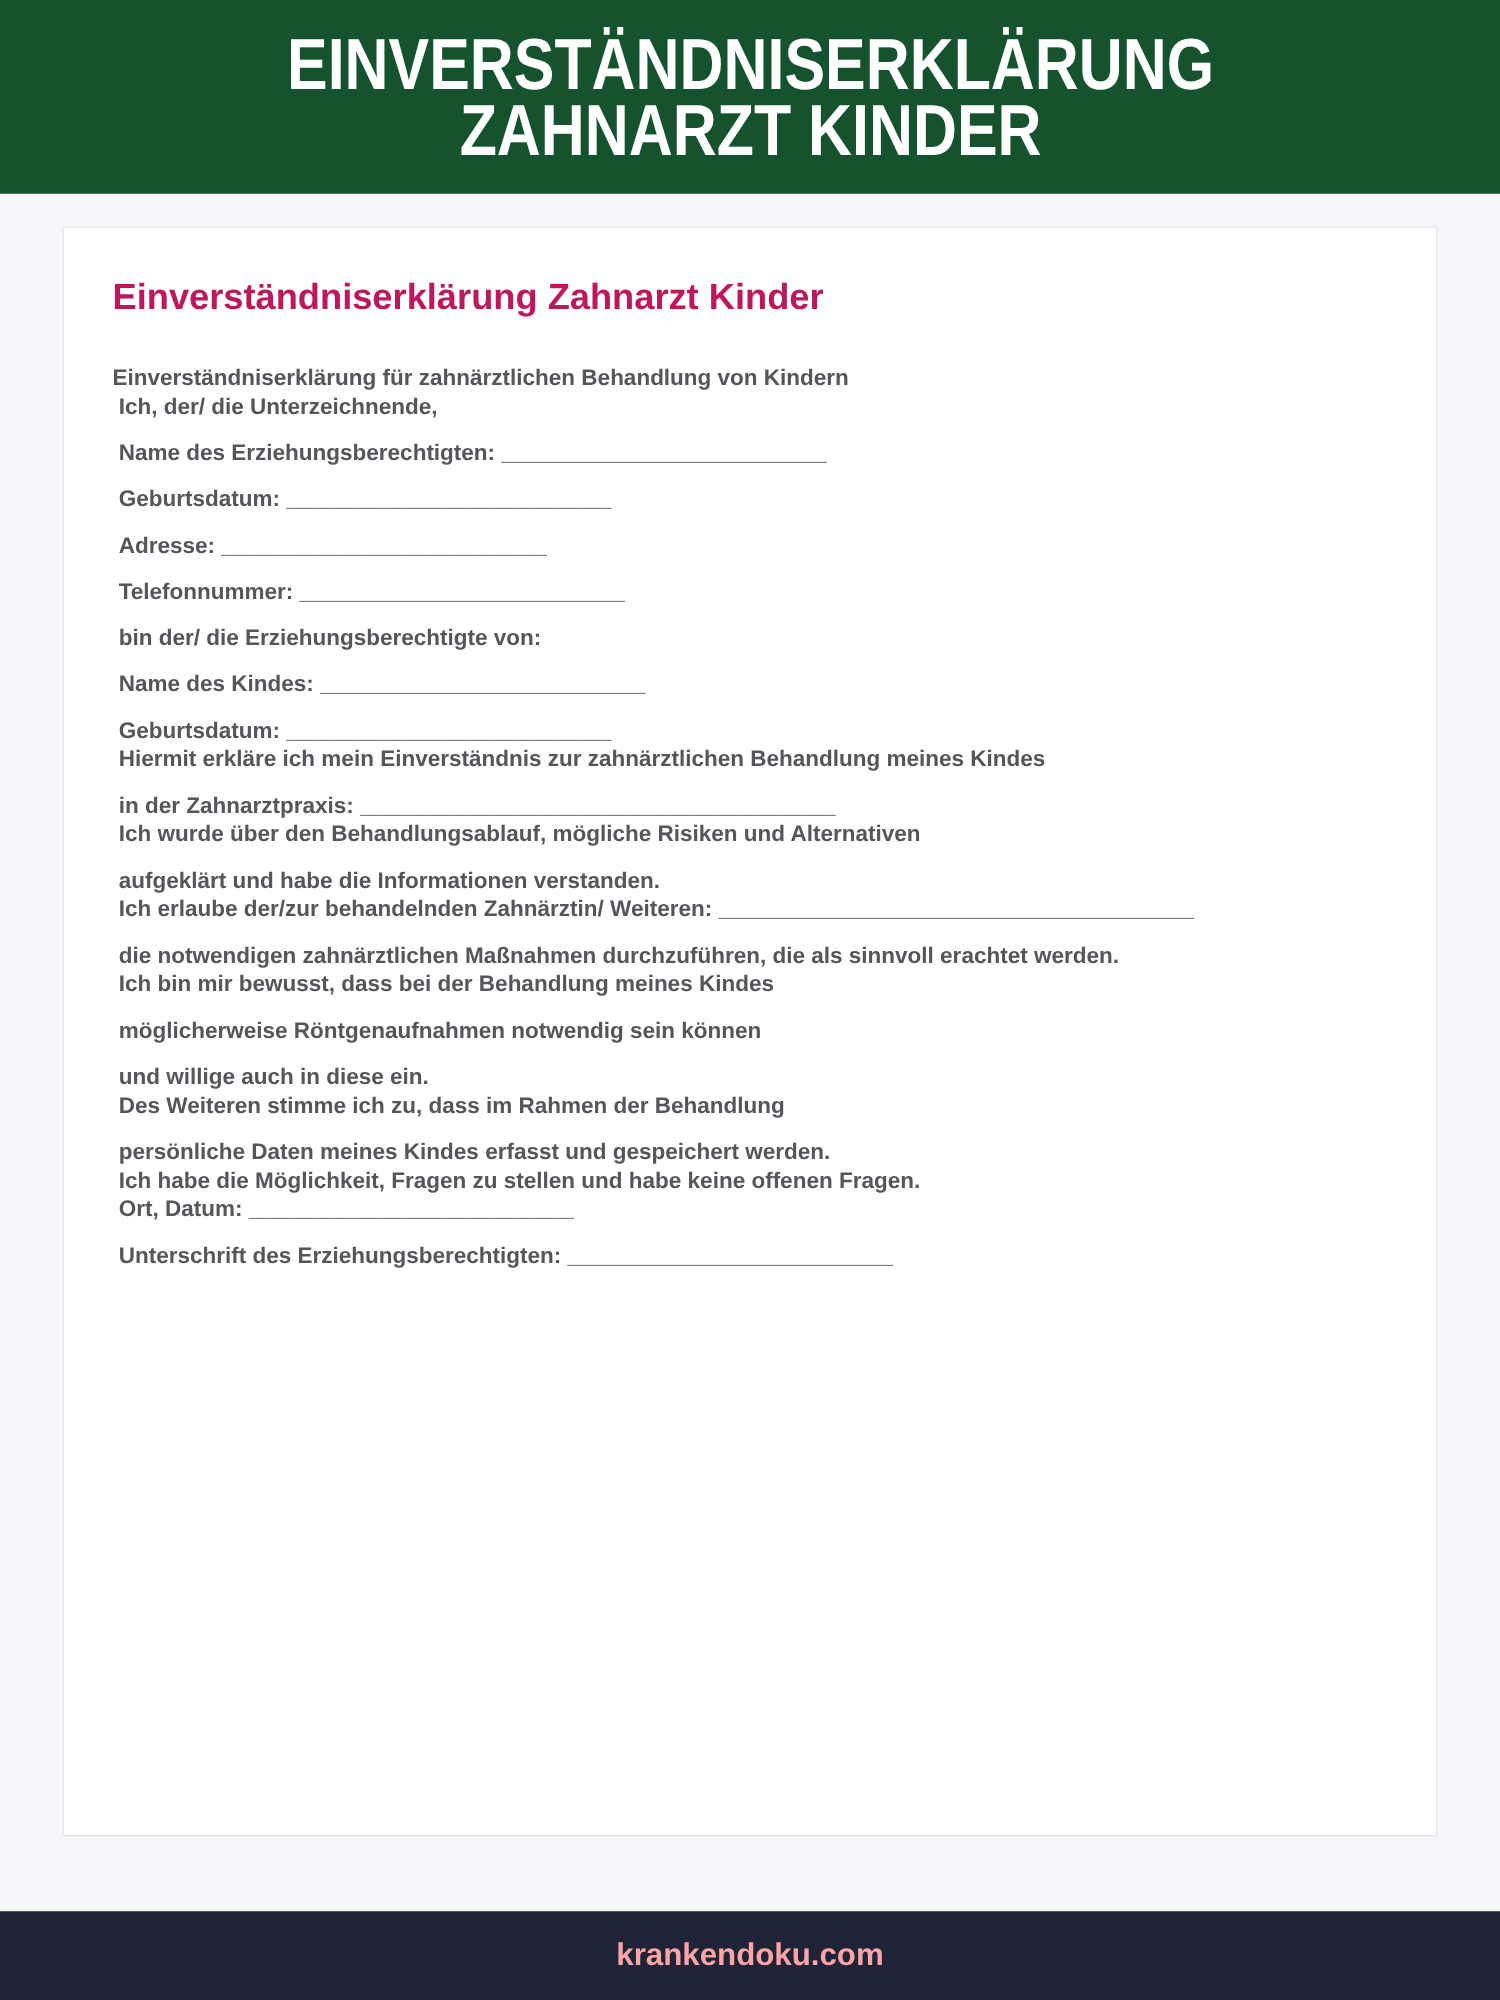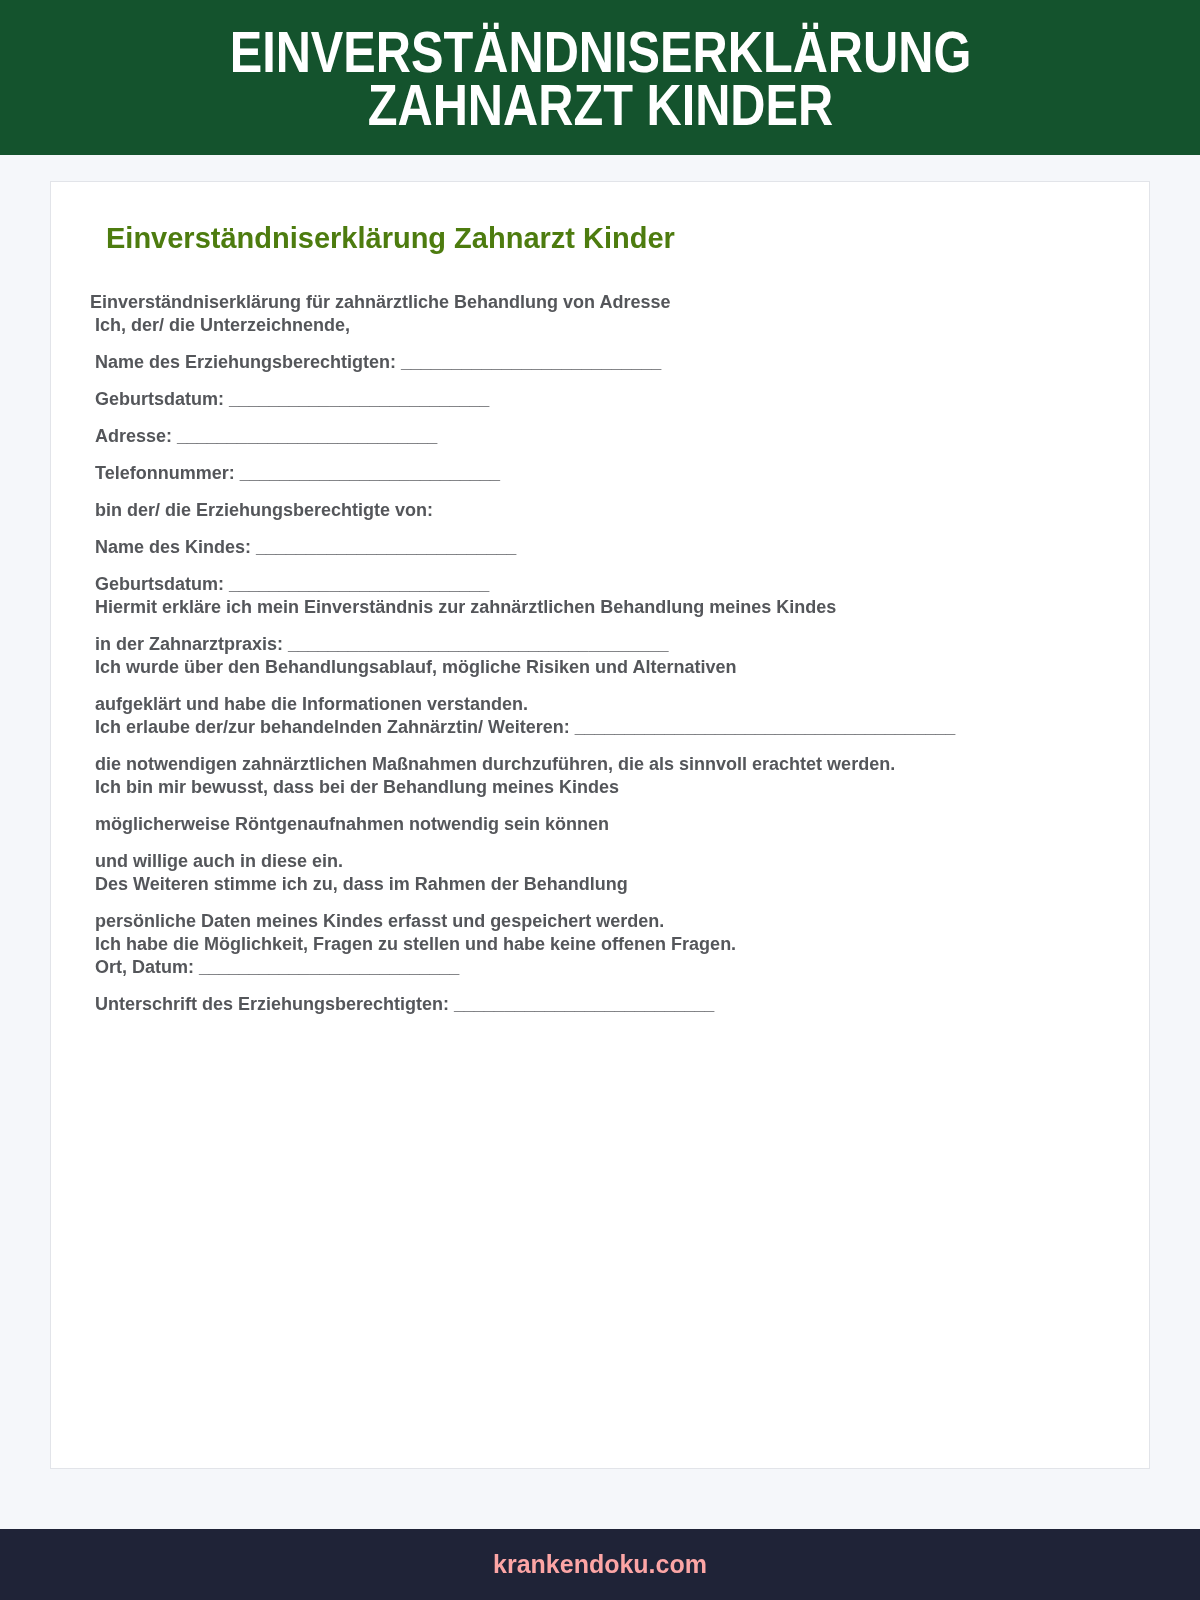--- a/index.html
+++ b/index.html
@@ -41,25 +41,25 @@
   }
   .document-card {
     width: 1100px;
     height: 1288px;
     margin: 26px auto 0;
     background: #ffffff;
     border: 1px solid #e2e4e9;
     padding: 40px 40px 0 39px;
   }
   .document-heading {
-    margin: 0 0 36px 16px;
+    margin: 0 0 36px 0;
     font-size: 29px;
     line-height: 33px;
     font-weight: bold;
-    color: #4d7c0f;
+    color: #be185d;
   }
   .paragraphs p {
     margin: 0 0 14px 0;
     font-size: 18px;
     line-height: 23px;
     font-weight: bold;
     color: #54565a;
     white-space: pre-wrap;
   }
 
@@ -84,21 +84,21 @@
   <h1 class="page-title">
     <span>EINVERSTÄNDNISERKLÄRUNG</span><br>
     <span>ZAHNARZT KINDER</span>
   </h1>
 </header>
 
 <main class="content-area">
   <section class="document-card">
     <h2 class="document-heading">Einverständniserklärung Zahnarzt Kinder</h2>
     <div class="paragraphs">
-      <p>Einverständniserklärung für zahnärztliche Behandlung von Adresse
+      <p>Einverständniserklärung für zahnärztlichen Behandlung von Kindern
  Ich, der/ die Unterzeichnende,</p>
       <p> Name des Erziehungsberechtigten: __________________________</p>
       <p> Geburtsdatum: __________________________</p>
       <p> Adresse: __________________________</p>
       <p> Telefonnummer: __________________________</p>
       <p> bin der/ die Erziehungsberechtigte von:</p>
       <p> Name des Kindes: __________________________</p>
       <p> Geburtsdatum: __________________________
  Hiermit erkläre ich mein Einverständnis zur zahnärztlichen Behandlung meines Kindes</p>
       <p> in der Zahnarztpraxis: ______________________________________

